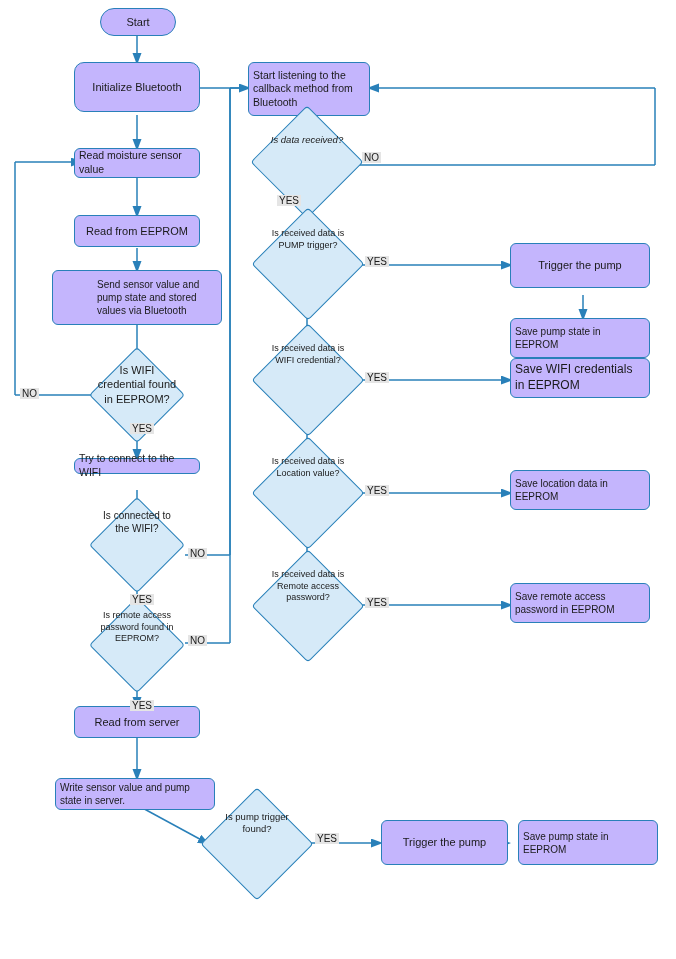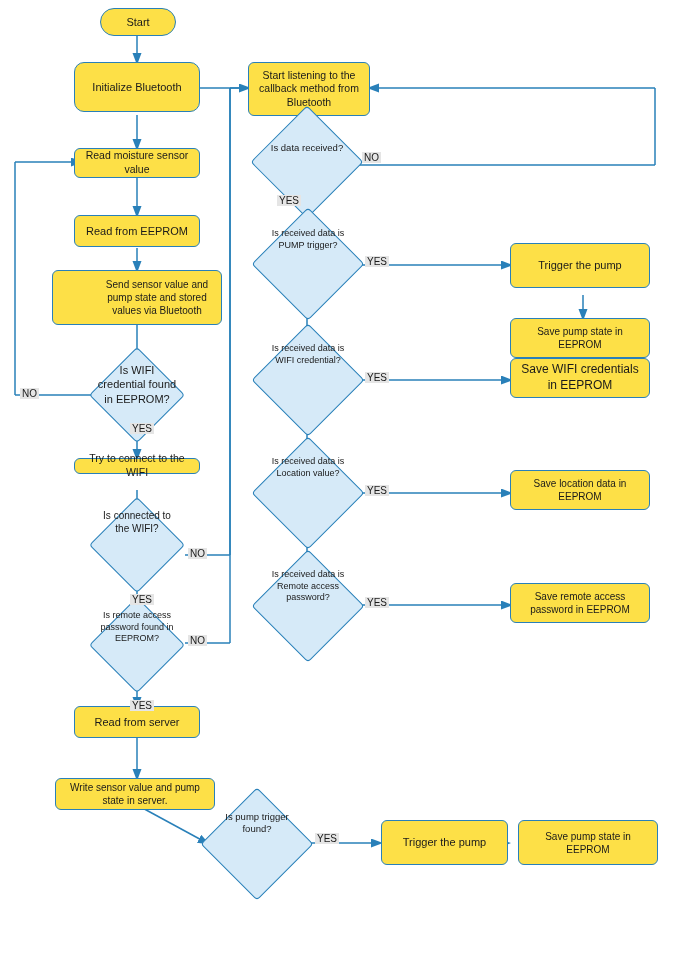--- a/index.html
+++ b/index.html
@@ -14,26 +14,25 @@
     }
     .flowchart {
       position: relative;
       width: 676px;
       height: 959px;
     }
     
     .box {
       position: absolute;
       border: 1.5px solid #2980b9;
-      background: #fde047;
+      background: #c4b5fd;
       border-radius: 6px;
       display: flex;
       align-items: center;
       justify-content: center;
-      text-align: center;
       line-height: 1.3;
       padding: 4px;
       color: #1a1a1a;
     }
     .rounded {
       border-radius: 20px;
     }
     .diamond-inner {
       position: absolute;
       background: #d6eaf8;
@@ -177,21 +176,21 @@
     <div class="diamond-inner" style="width:68px;height:68px;left:6px;top:6px;border-radius:4px;"></div>
     <div class="diamond-text" style="width:80px;top:5px;font-size:9px;">Is remote access password found in EEPROM?</div>
   </div>
 
   <div class="box" style="left:74px;top:706px;width:126px;height:32px;">Read from server</div>
 
   <div class="box" style="left:55px;top:778px;width:160px;height:32px;font-size:10px;">Write sensor value and pump state in server.</div>
 
   <div style="position:absolute;left:260px;top:130px;width:94px;height:64px;">
     <div class="diamond-inner" style="width:80px;height:80px;left:7px;top:-8px;border-radius:4px;"></div>
-    <div class="diamond-text" style="width:94px;top:12px;font-size:9.5px;">Is data received?</div>
+    <div class="diamond-text" style="width:94px;top:4px;font-size:9.5px;font-style:italic;">Is data received?</div>
   </div>
 
   <div style="position:absolute;left:262px;top:228px;width:92px;height:74px;">
     <div class="diamond-inner" style="width:80px;height:80px;left:6px;top:-4px;border-radius:4px;"></div>
     <div class="diamond-text" style="width:92px;top:0px;font-size:9px;">Is received data is PUMP trigger?</div>
   </div>
 
   <div class="box" style="left:510px;top:243px;width:140px;height:45px;">Trigger the pump</div>
 
   <div class="box" style="left:510px;top:318px;width:140px;height:40px;font-size:10px;">Save pump state in EEPROM</div>

